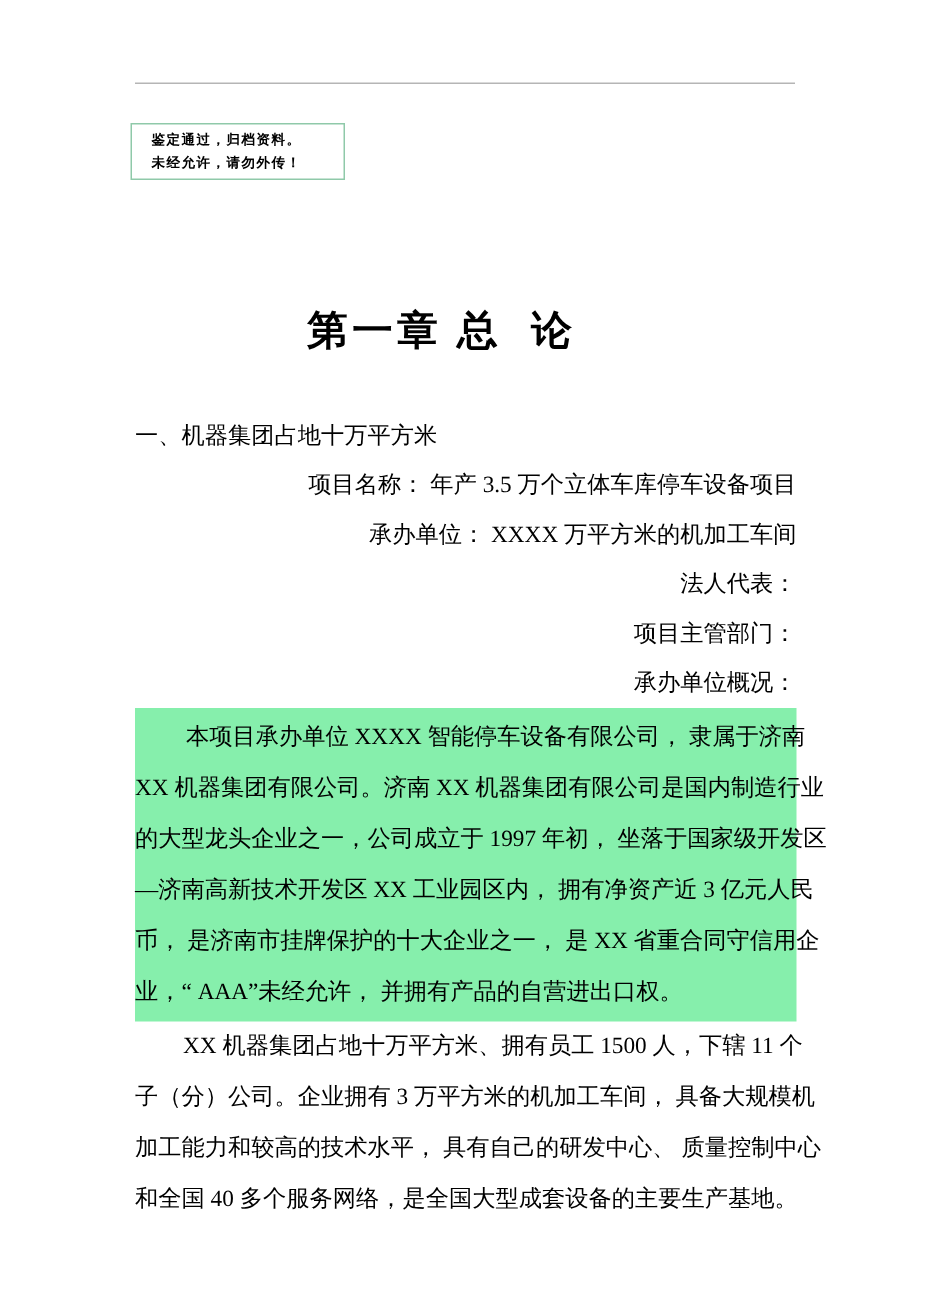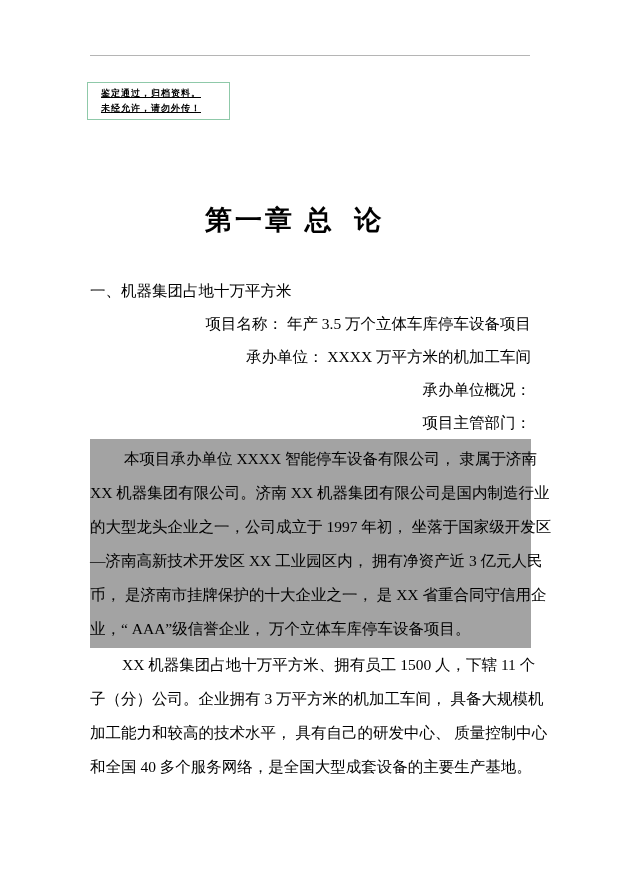--- a/index.html
+++ b/index.html
@@ -14,42 +14,41 @@
   .top-rule{
     position:absolute;left:90px;top:55px;width:440px;height:0;
     border-top:1px solid #b5b5b5;
   }
   .stamp-box{
     position:absolute;left:87px;top:82px;width:143px;height:38px;
     border:1px solid #8fc9a9;
     box-sizing:border-box;
     display:flex;flex-direction:column;justify-content:center;
     padding-left:13px;
-    text-decoration:underline;
   }
   .stamp-line{
     font-size:9px;font-weight:bold;line-height:15px;
     letter-spacing:1px;white-space:nowrap;color:#000;
   }
   .doc-title{
     position:absolute;left:0;top:202px;width:589px;
     text-align:center;
     font-size:27px;font-weight:bold;letter-spacing:3px;
     white-space:pre;
   }
   .content{
     position:absolute;left:90px;top:274px;width:441px;
     font-size:15.5px;
   }
   .bodyline{height:33px;line-height:33px;white-space:nowrap;}
   .field{padding-left:32px;text-align:right;}
   .para{margin:0;}
   .para .paraline{height:34px;line-height:34px;white-space:nowrap;}
   .para .first{text-indent:34px;}
-  .highlight{background:#a3a3a3;padding:3px 0 2px 0;}
+  .highlight{background:#86efac;padding:3px 0 2px 0;}
   .para2{margin-top:0;}
   .para2 .first{text-indent:32px;}
 </style>
 </head>
 <body>
 
 <div class="page">
 
   <div class="top-rule"></div>
 
@@ -59,30 +58,31 @@
   </div>
 
   <div class="doc-title">第一章 总  论</div>
 
   <div class="content">
 
     <div class="bodyline">一、机器集团占地十万平方米</div>
 
     <div class="bodyline field">项目名称： 年产 3.5 万个立体车库停车设备项目</div>
     <div class="bodyline field">承办单位： XXXX 万平方米的机加工车间</div>
+    <div class="bodyline field">法人代表：</div>
+    <div class="bodyline field">项目主管部门：</div>
     <div class="bodyline field">承办单位概况：</div>
-    <div class="bodyline field">项目主管部门：</div>
 
     <div class="para highlight">
       <div class="paraline first">本项目承办单位 XXXX 智能停车设备有限公司， 隶属于济南</div>
       <div class="paraline">XX 机器集团有限公司。济南 XX 机器集团有限公司是国内制造行业</div>
       <div class="paraline">的大型龙头企业之一，公司成立于 1997 年初， 坐落于国家级开发区</div>
       <div class="paraline">—济南高新技术开发区 XX 工业园区内， 拥有净资产近 3 亿元人民</div>
       <div class="paraline">币， 是济南市挂牌保护的十大企业之一， 是 XX 省重合同守信用企</div>
-      <div class="paraline">业，“ AAA”级信誉企业， 万个立体车库停车设备项目。</div>
+      <div class="paraline">业，“ AAA”未经允许， 并拥有产品的自营进出口权。</div>
     </div>
 
     <div class="para para2">
       <div class="paraline first">XX 机器集团占地十万平方米、拥有员工 1500 人，下辖 11 个</div>
       <div class="paraline">子（分）公司。企业拥有 3 万平方米的机加工车间， 具备大规模机</div>
       <div class="paraline">加工能力和较高的技术水平， 具有自己的研发中心、 质量控制中心</div>
       <div class="paraline">和全国 40 多个服务网络，是全国大型成套设备的主要生产基地。</div>
     </div>
 
   </div>

